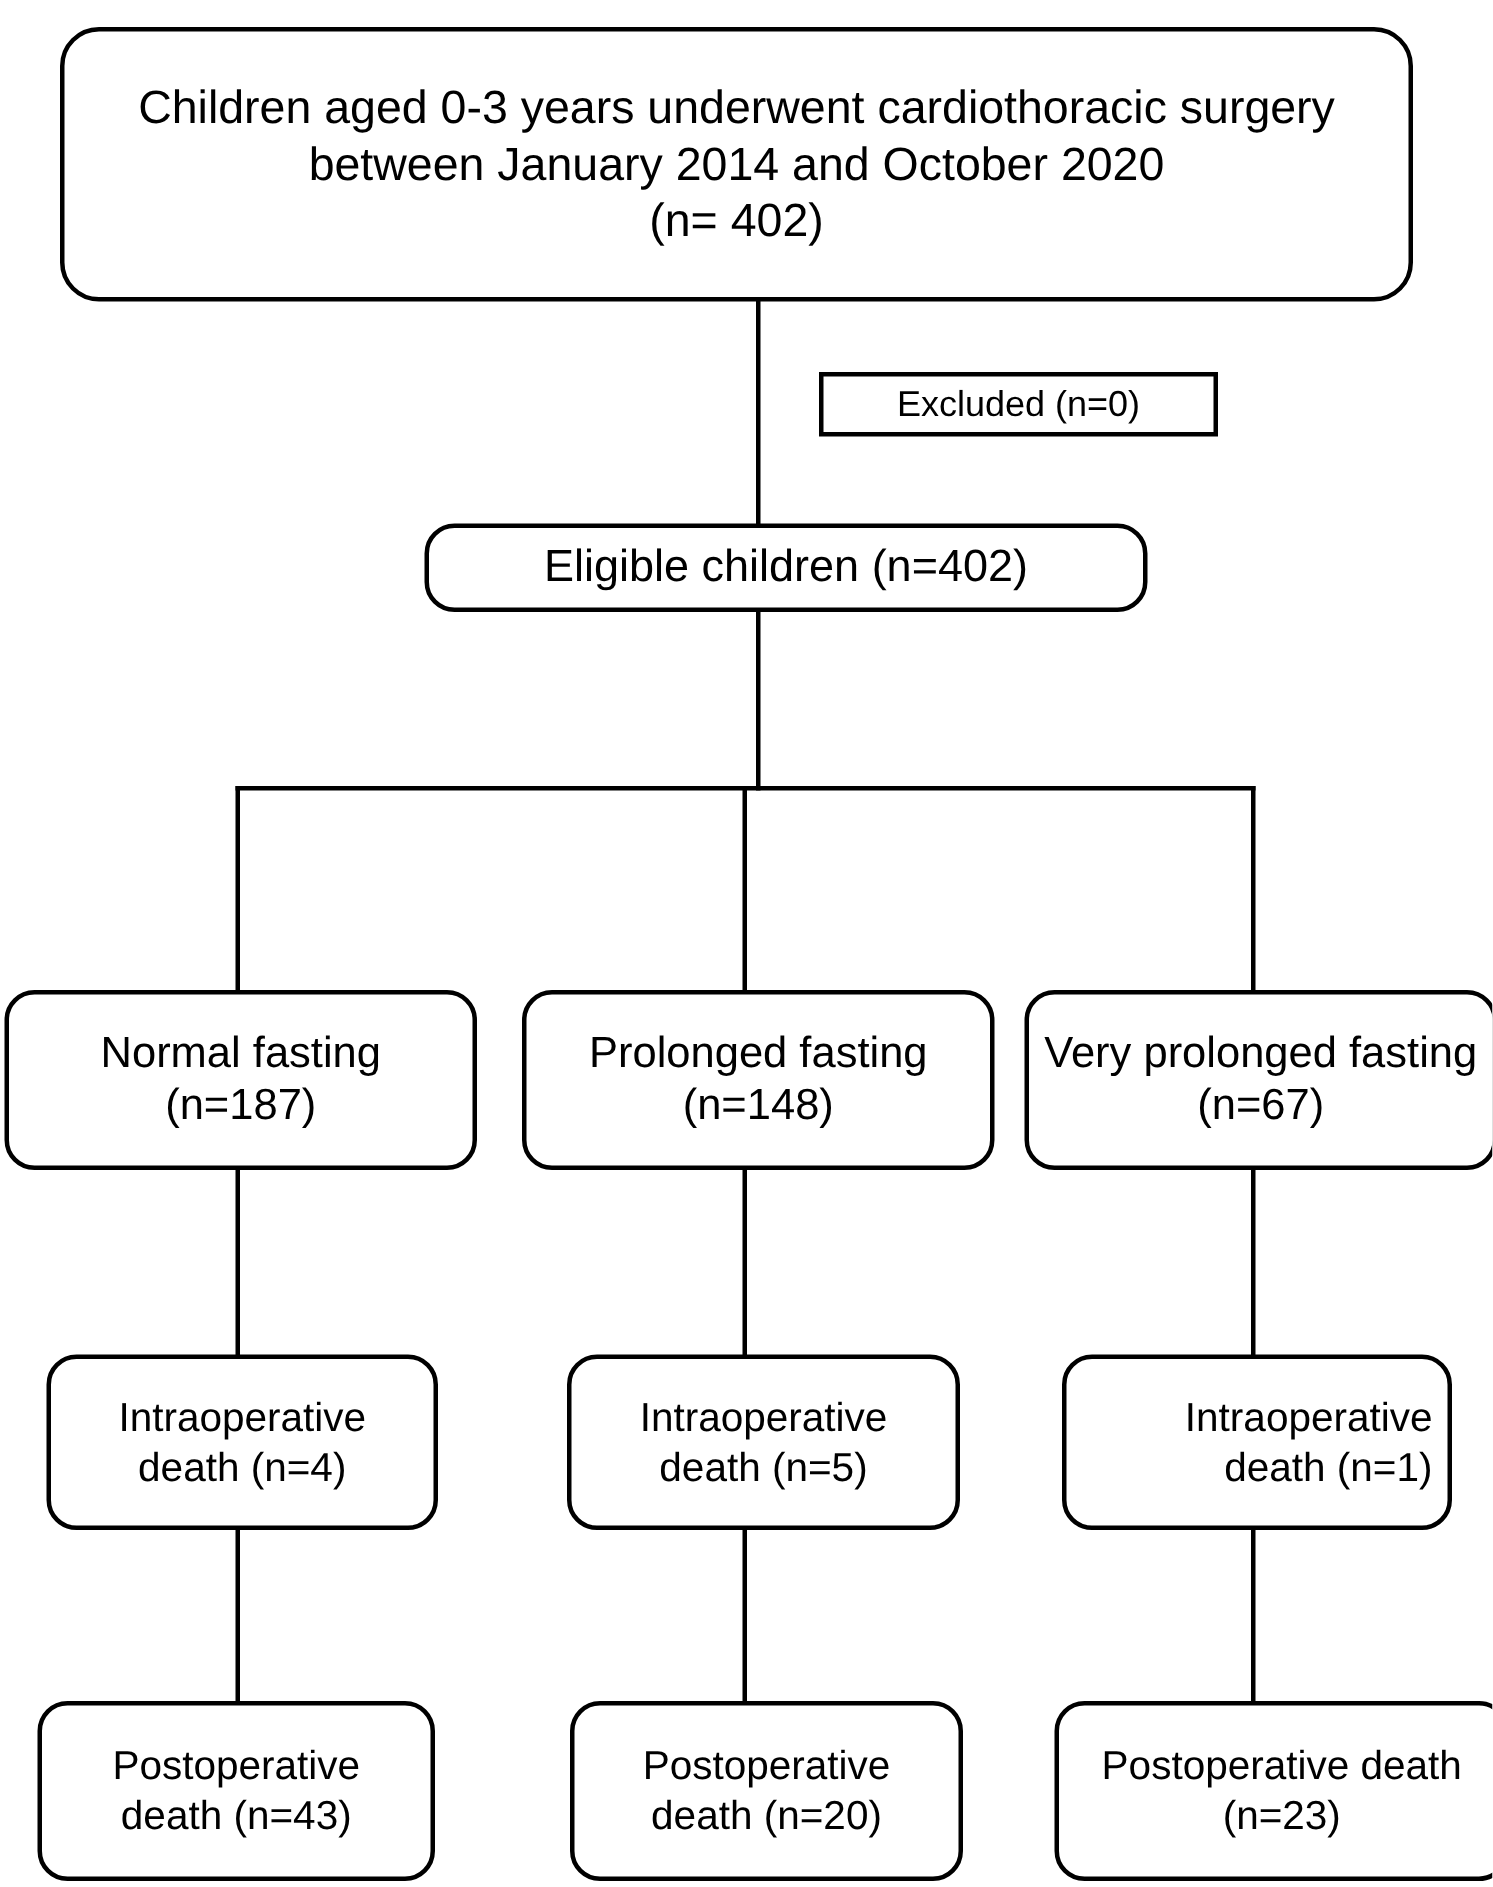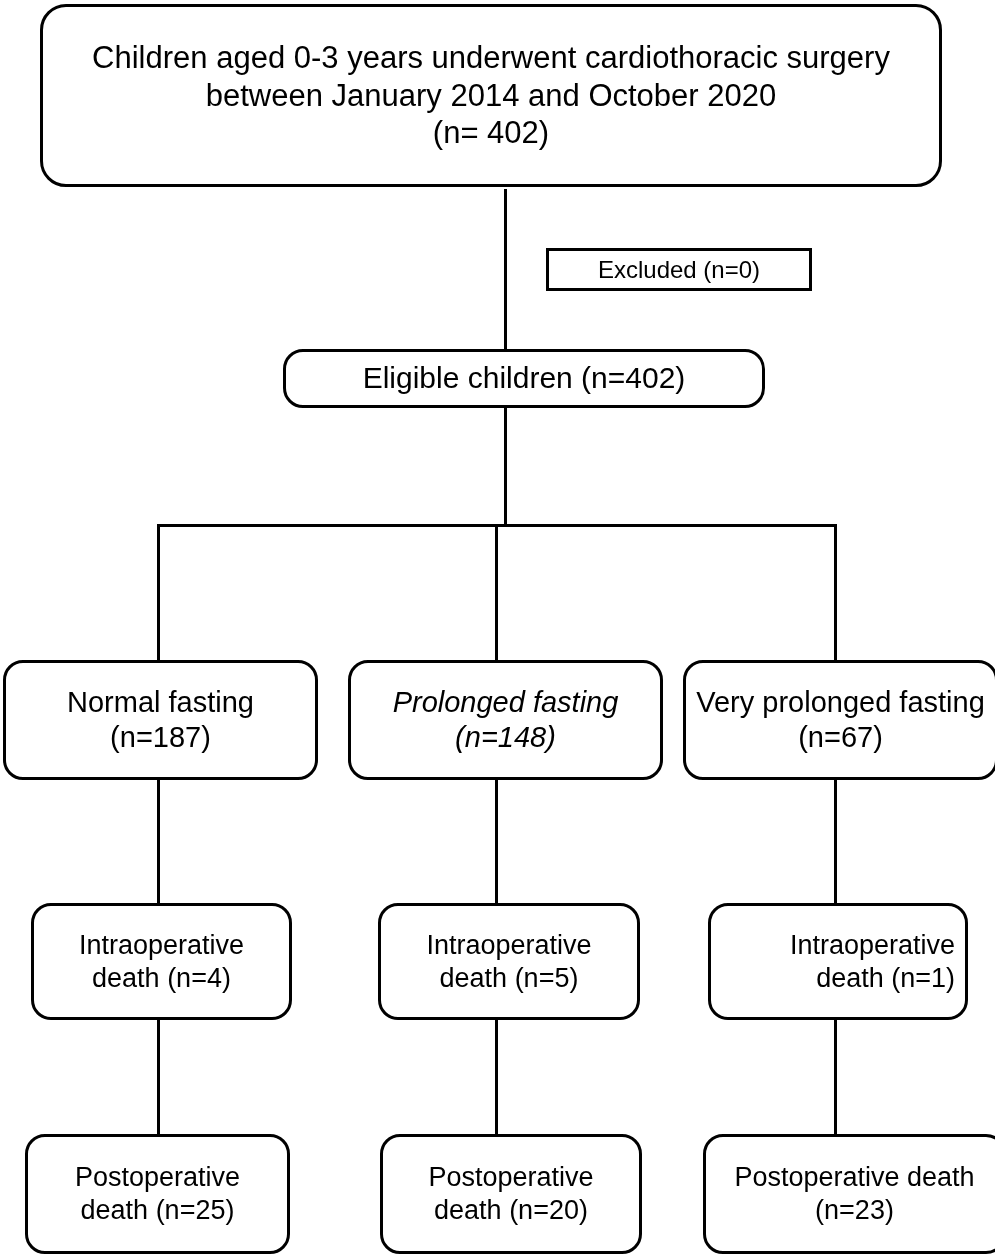--- a/index.html
+++ b/index.html
@@ -37,26 +37,26 @@
   .node-rounded-sm { border-radius: 20px; }
   .node-square { border-radius: 0; border-width: 3px; }
 
   .node .node-text {
     display: block;
     white-space: pre-line;
     padding: 0 10px;
   }
 
   
-  #node-source      { left: 40px;  top: 4px;    width: 902px; height: 183px; font-size: 31px; }
+  #node-source      { left: 40px;  top: 18px;    width: 902px; height: 183px; font-size: 31px; }
   #node-excluded    { left: 546px; top: 248px;  width: 266px; height: 43px;  font-size: 24px; }
   #node-eligible    { left: 283px; top: 349px;  width: 482px; height: 59px;  font-size: 30px; }
 
   #node-group-1     { left: 3px;   top: 660px;  width: 315px; height: 120px; font-size: 29px; }
-  #node-group-2     { left: 348px; top: 660px;  width: 315px; height: 120px; font-size: 29px; font-style: italic; }
+  #node-group-2     { left: 348px; top: 660px;  width: 315px; height: 120px; font-size: 29px; }
   #node-group-3     { left: 683px; top: 660px;  width: 315px; height: 120px; font-size: 29px; }
 
   #node-intra-1     { left: 31px;  top: 903px;  width: 261px; height: 117px; font-size: 27px; }
   #node-intra-2     { left: 378px; top: 903px;  width: 262px; height: 117px; font-size: 27px; }
   #node-intra-3     { left: 708px; top: 903px;  width: 260px; height: 117px; font-size: 27px; text-align: right; }
 
   #node-post-1      { left: 25px;  top: 1134px; width: 265px; height: 120px; font-size: 27px; }
   #node-post-2      { left: 380px; top: 1134px; width: 262px; height: 120px; font-size: 27px; }
   #node-post-3      { left: 703px; top: 1134px; width: 303px; height: 120px; font-size: 27px; }
 
@@ -135,21 +135,21 @@
     <span class="node-text">Intraoperative death (n=4)</span>
   </div>
   <div class="node node-rounded-sm" id="node-intra-2">
     <span class="node-text">Intraoperative death (n=5)</span>
   </div>
   <div class="node node-rounded-sm" id="node-intra-3">
     <span class="node-text">Intraoperative death (n=1)</span>
   </div>
 
   <div class="node node-rounded-sm" id="node-post-1">
-    <span class="node-text">Postoperative death (n=25)</span>
+    <span class="node-text">Postoperative death (n=43)</span>
   </div>
   <div class="node node-rounded-sm" id="node-post-2">
     <span class="node-text">Postoperative death (n=20)</span>
   </div>
   <div class="node node-rounded-sm" id="node-post-3">
     <span class="node-text">Postoperative death (n=23)</span>
   </div>
 
 </div>
 

